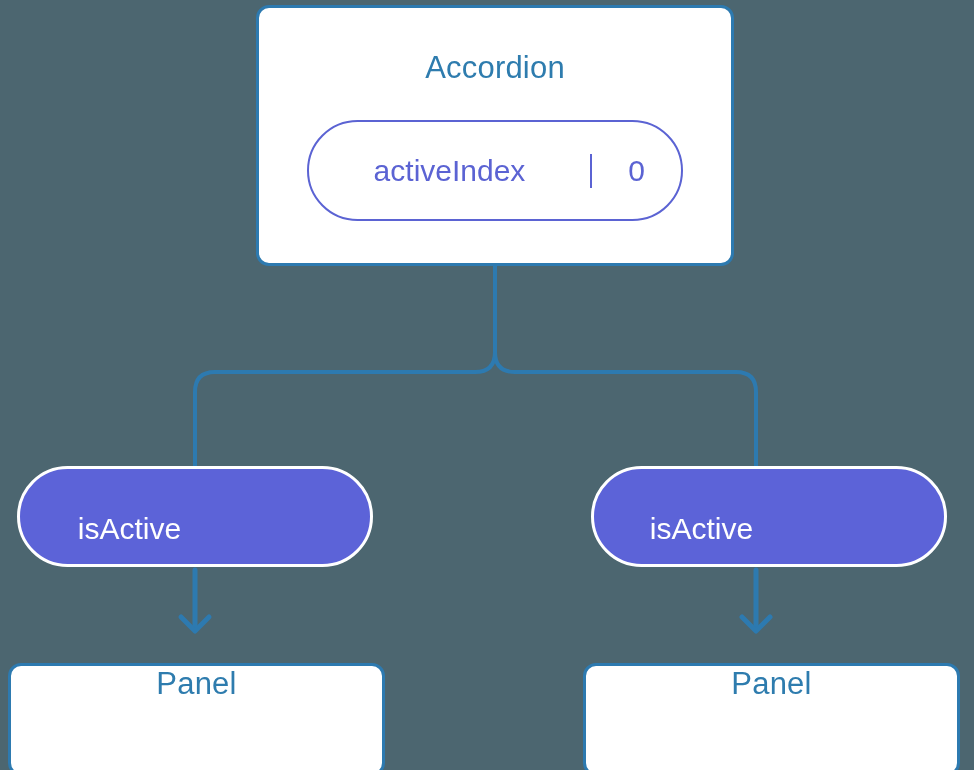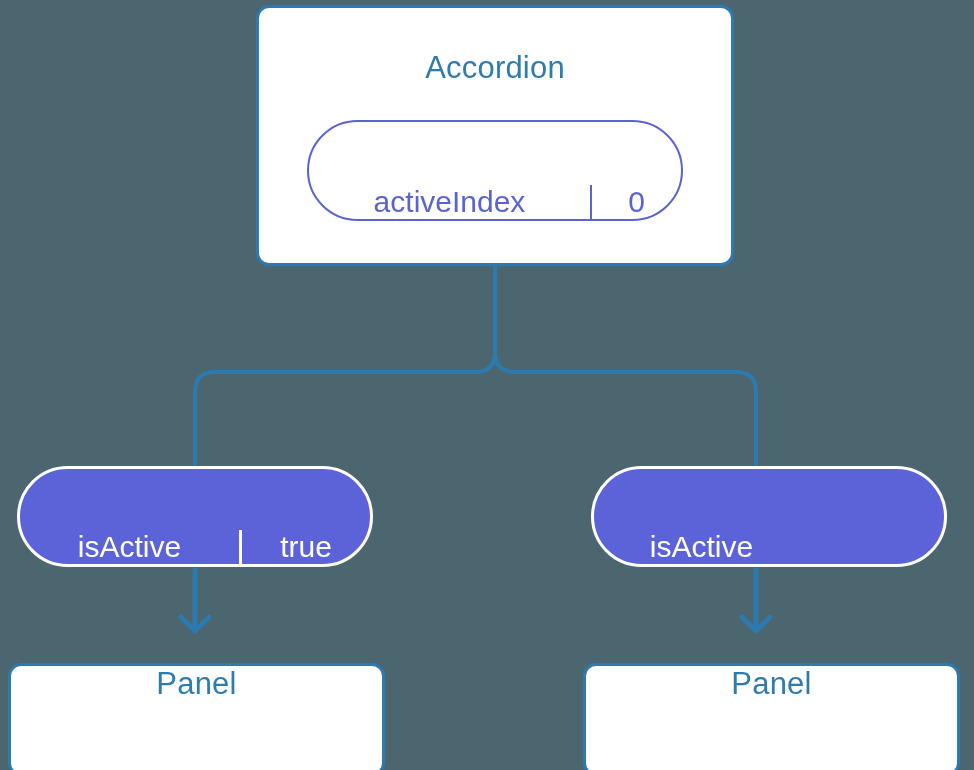--- a/index.html
+++ b/index.html
@@ -66,21 +66,21 @@
   #panel-right { left: 583px; }
   .panel-card .card-title {
     width: 100%;
   }
 
   
   .pill {
     position: absolute;
     box-sizing: border-box;
     display: flex;
-    align-items: flex-end;
+    align-items: center;
     border-radius: 999px;
     overflow: hidden;
   }
   .pill .pill-key,
   .pill .pill-val {
     display: flex;
     align-items: center;
     justify-content: center;
     font-size: 30px;
     font-weight: 400;
@@ -166,21 +166,20 @@
     <div class="card-title">Accordion</div>
   </div>
 
   <div class="pill pill-outline" id="pill-active-index">
     <div class="pill-key">activeIndex</div>
     <div class="pill-val">0</div>
   </div>
 
   <div class="pill pill-solid" id="pill-is-active-left">
     <div class="pill-key">isActive</div>
-    <div class="pill-val">true</div>
   </div>
 
   <div class="pill pill-solid" id="pill-is-active-right">
     <div class="pill-key">isActive</div>
   </div>
 
   <div class="card panel-card" id="panel-left">
     <div class="card-title">Panel</div>
   </div>
 

